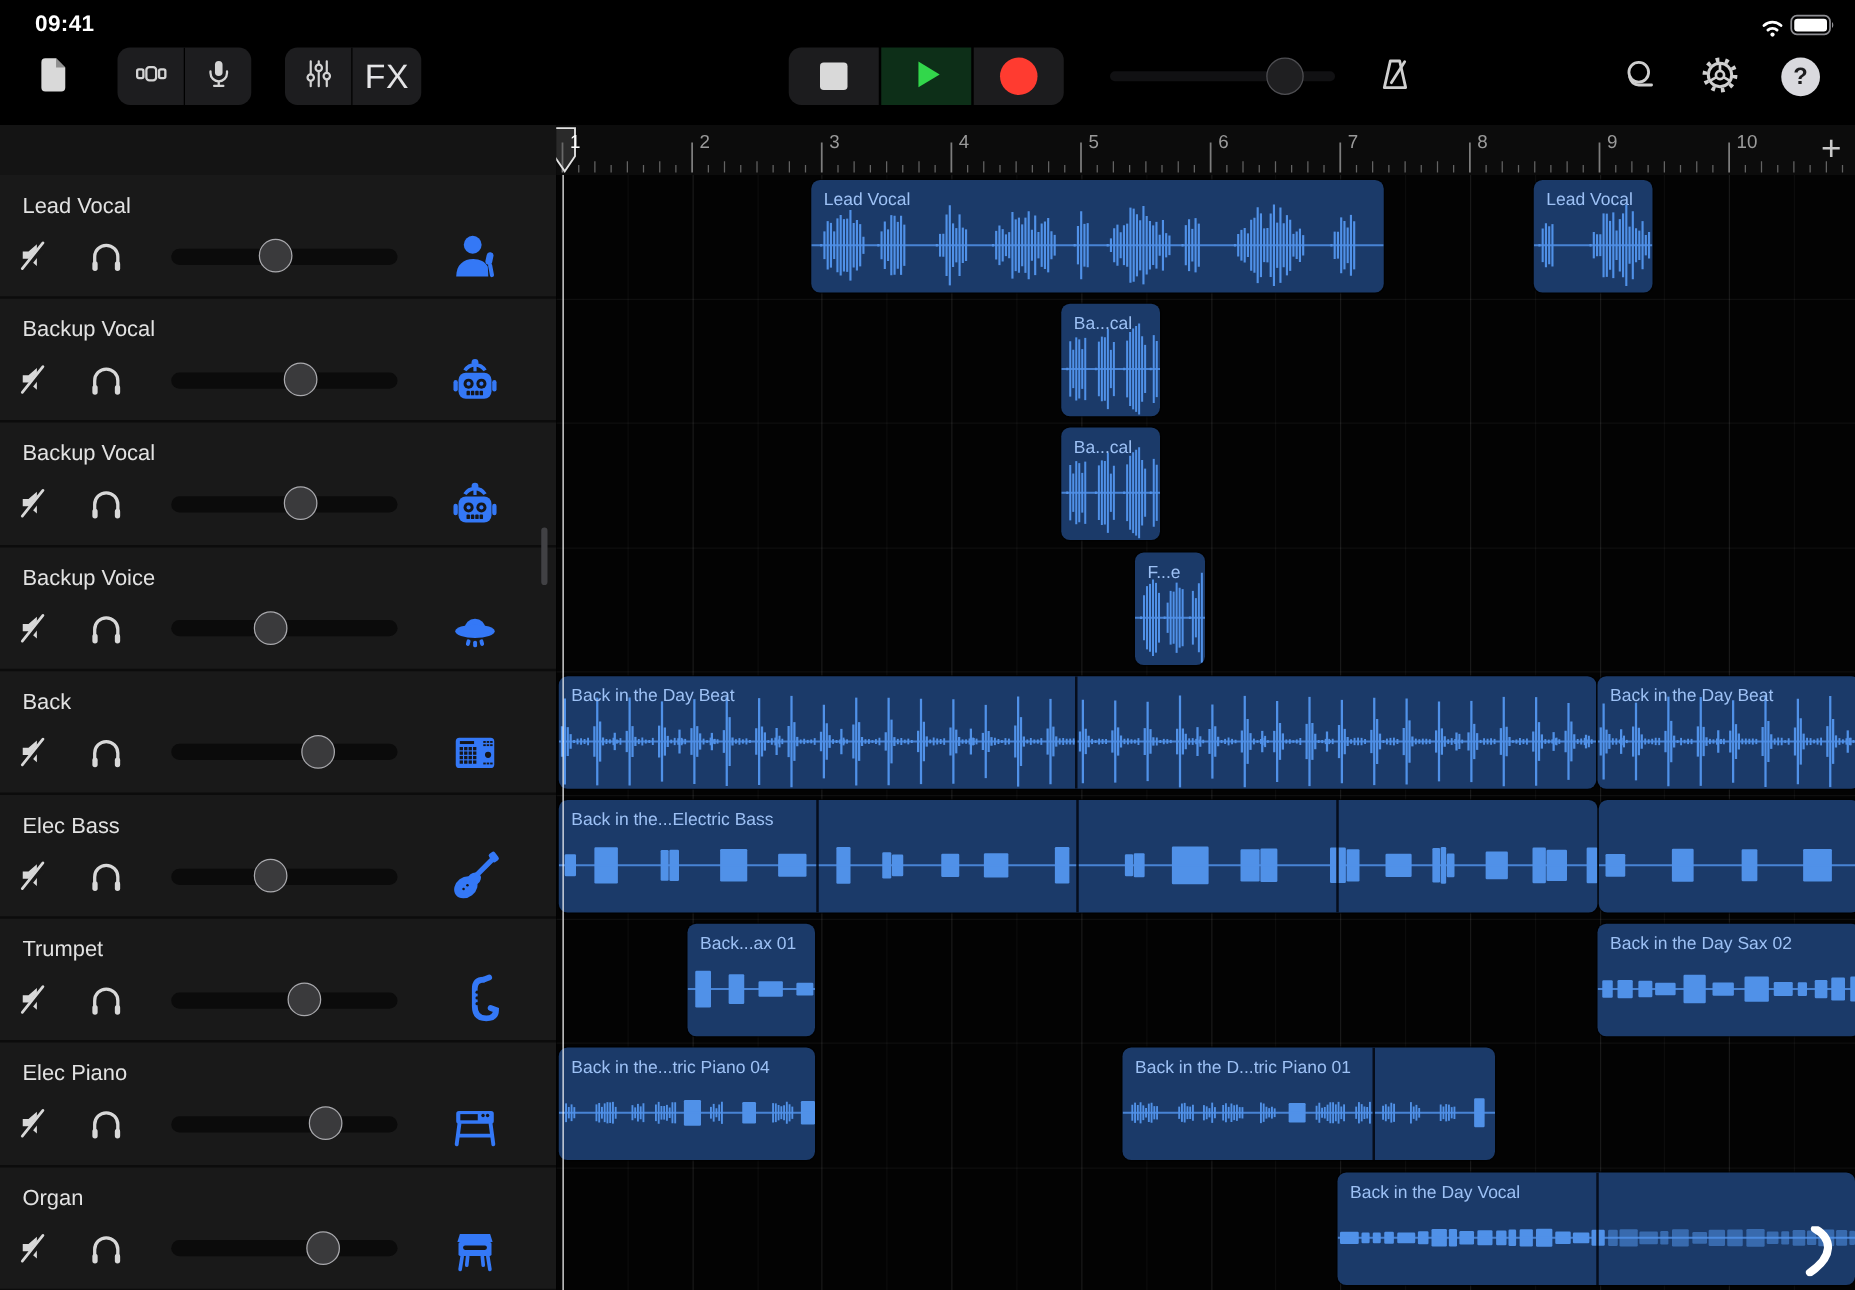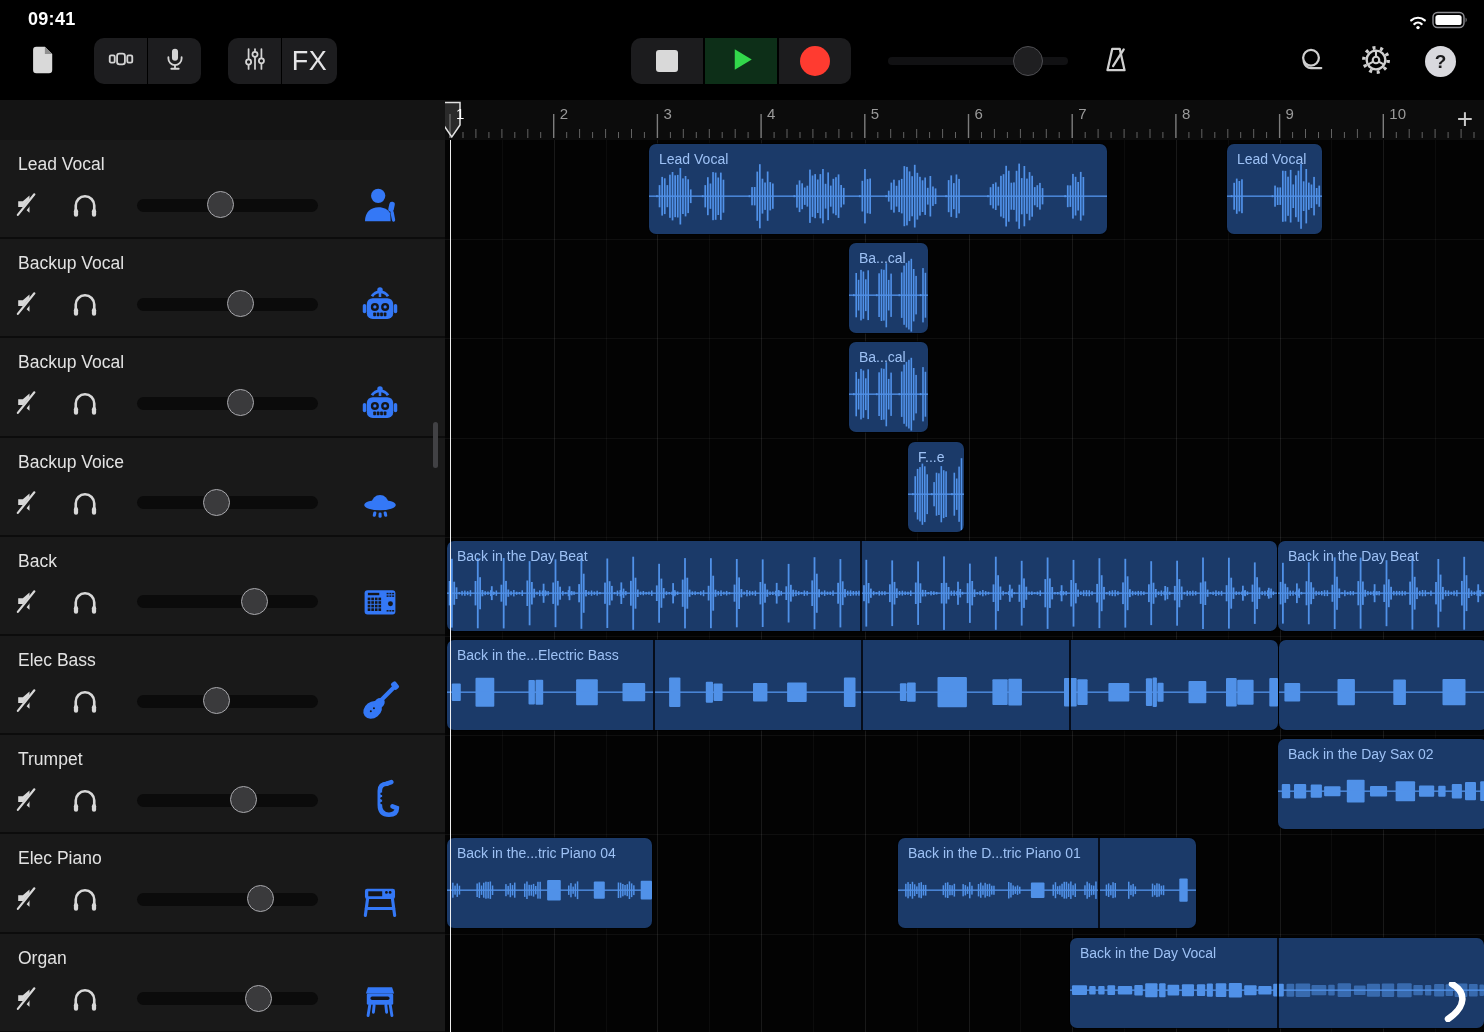--- a/index.html
+++ b/index.html
@@ -1292,20 +1292,32 @@
       <div class="rwave"><svg width="209" height="90" viewBox="0 0 209 90">
           <g fill="#5091e8">
             <rect x="5.4" y="43.1" width="15.8" height="18.3" rx="1"></rect>
             <rect x="58.5" y="39.0" width="17.4" height="26.3" rx="1"></rect>
             <rect x="114.3" y="39.4" width="12.6" height="25.6" rx="1"></rect>
             <rect x="163.5" y="39.1" width="23.0" height="26.1" rx="1"></rect>
             <rect x="0" y="51.4" width="209" height="1.6" opacity=".85"></rect>
           </g>
         </svg></div>
     </div>
+    <div class="region" style="left: 105px; top: 599.2px; width: 102px;">
+      <div class="rwave"><svg width="102" height="90" viewBox="0 0 102 90">
+          <g fill="#5091e8">
+            <rect x="6.2" y="37.5" width="12.6" height="29.4" rx="1"></rect>
+            <rect x="32.9" y="40.4" width="12.5" height="23.7" rx="1"></rect>
+            <rect x="56.8" y="45.9" width="19.5" height="12.5" rx="1"></rect>
+            <rect x="87.1" y="47.2" width="13.6" height="10.1" rx="1"></rect>
+            <rect x="0" y="51.4" width="102" height="1.6" opacity=".85"></rect>
+          </g>
+        </svg></div>
+      <div class="rlabel">Back...ax 01</div>
+    </div>
     <div class="region" style="left: 833px; top: 599.2px; width: 210px;">
       <div class="rwave"><svg width="210" height="90" viewBox="0 0 210 90">
           <g fill="#5091e8">
             <rect x="3.8" y="45.1" width="8.4" height="14.1" rx="1"></rect>
             <rect x="16.0" y="44.9" width="12.2" height="14.6" rx="1"></rect>
             <rect x="32.7" y="45.6" width="11.2" height="13.2" rx="1"></rect>
             <rect x="46.1" y="47.2" width="16.4" height="10.0" rx="1"></rect>
             <rect x="68.8" y="40.7" width="17.8" height="22.9" rx="1"></rect>
             <rect x="92.0" y="46.9" width="17.1" height="10.6" rx="1"></rect>
             <rect x="117.6" y="42.2" width="19.5" height="20.1" rx="1"></rect>

